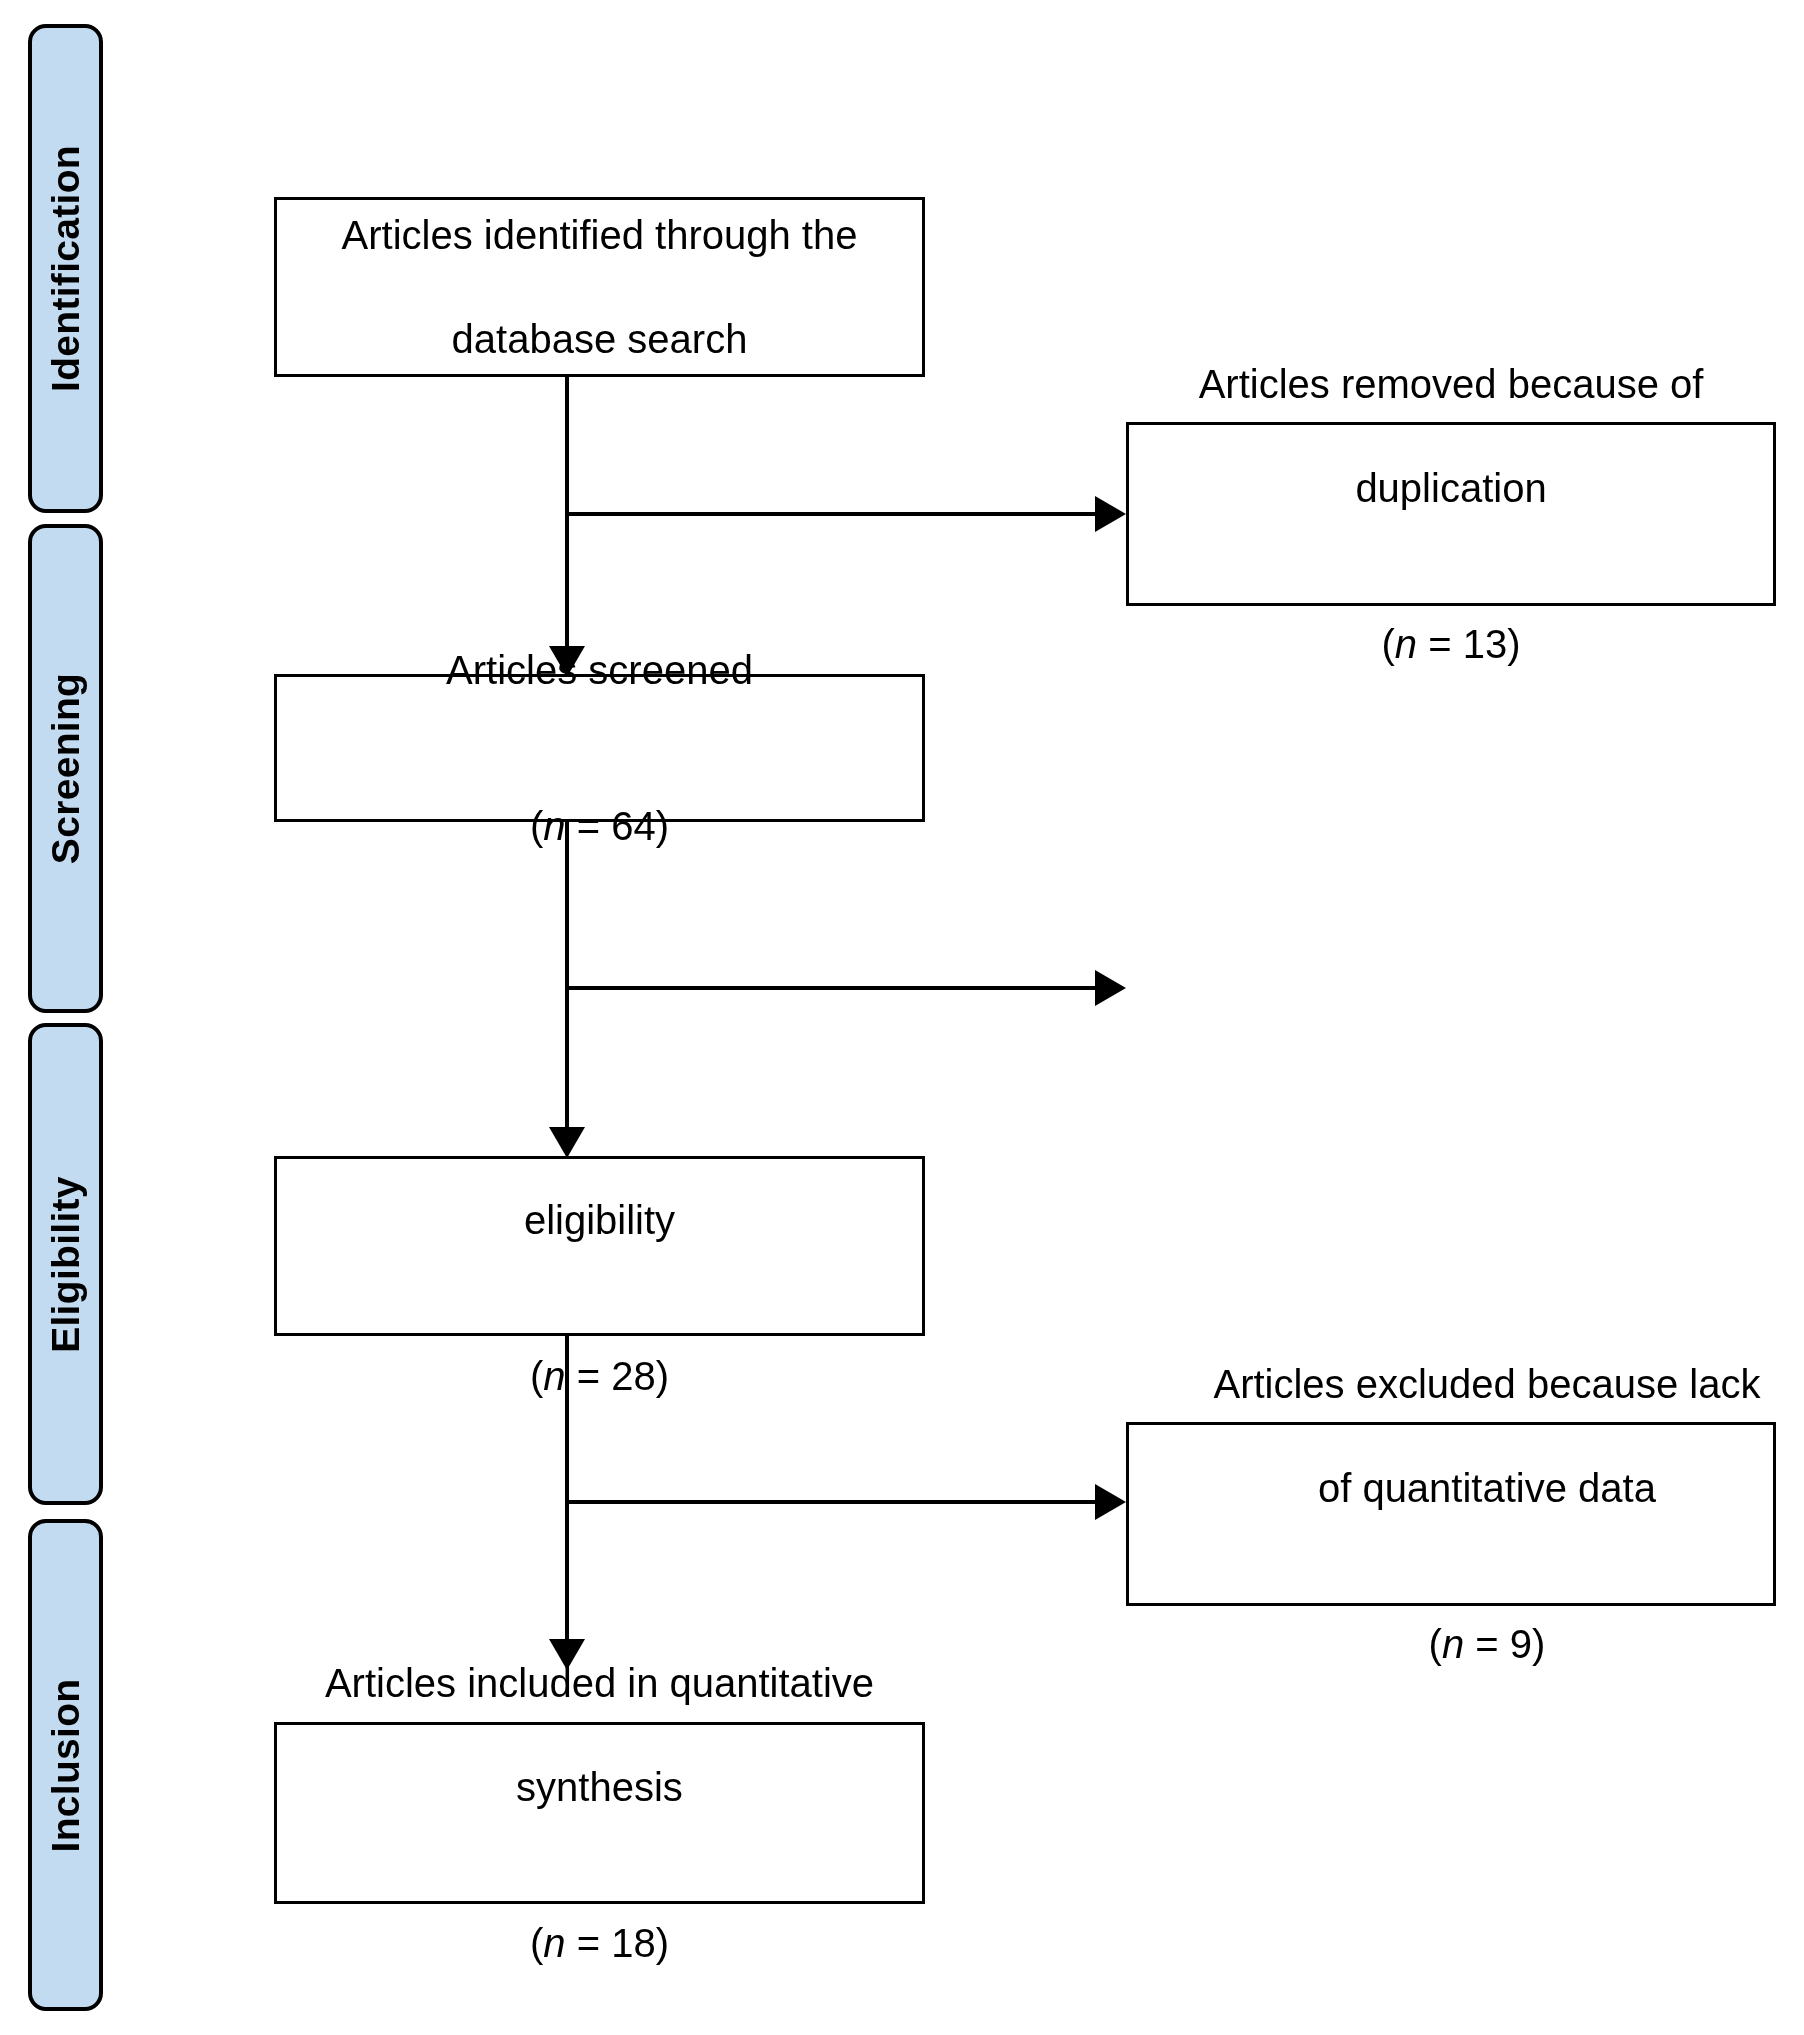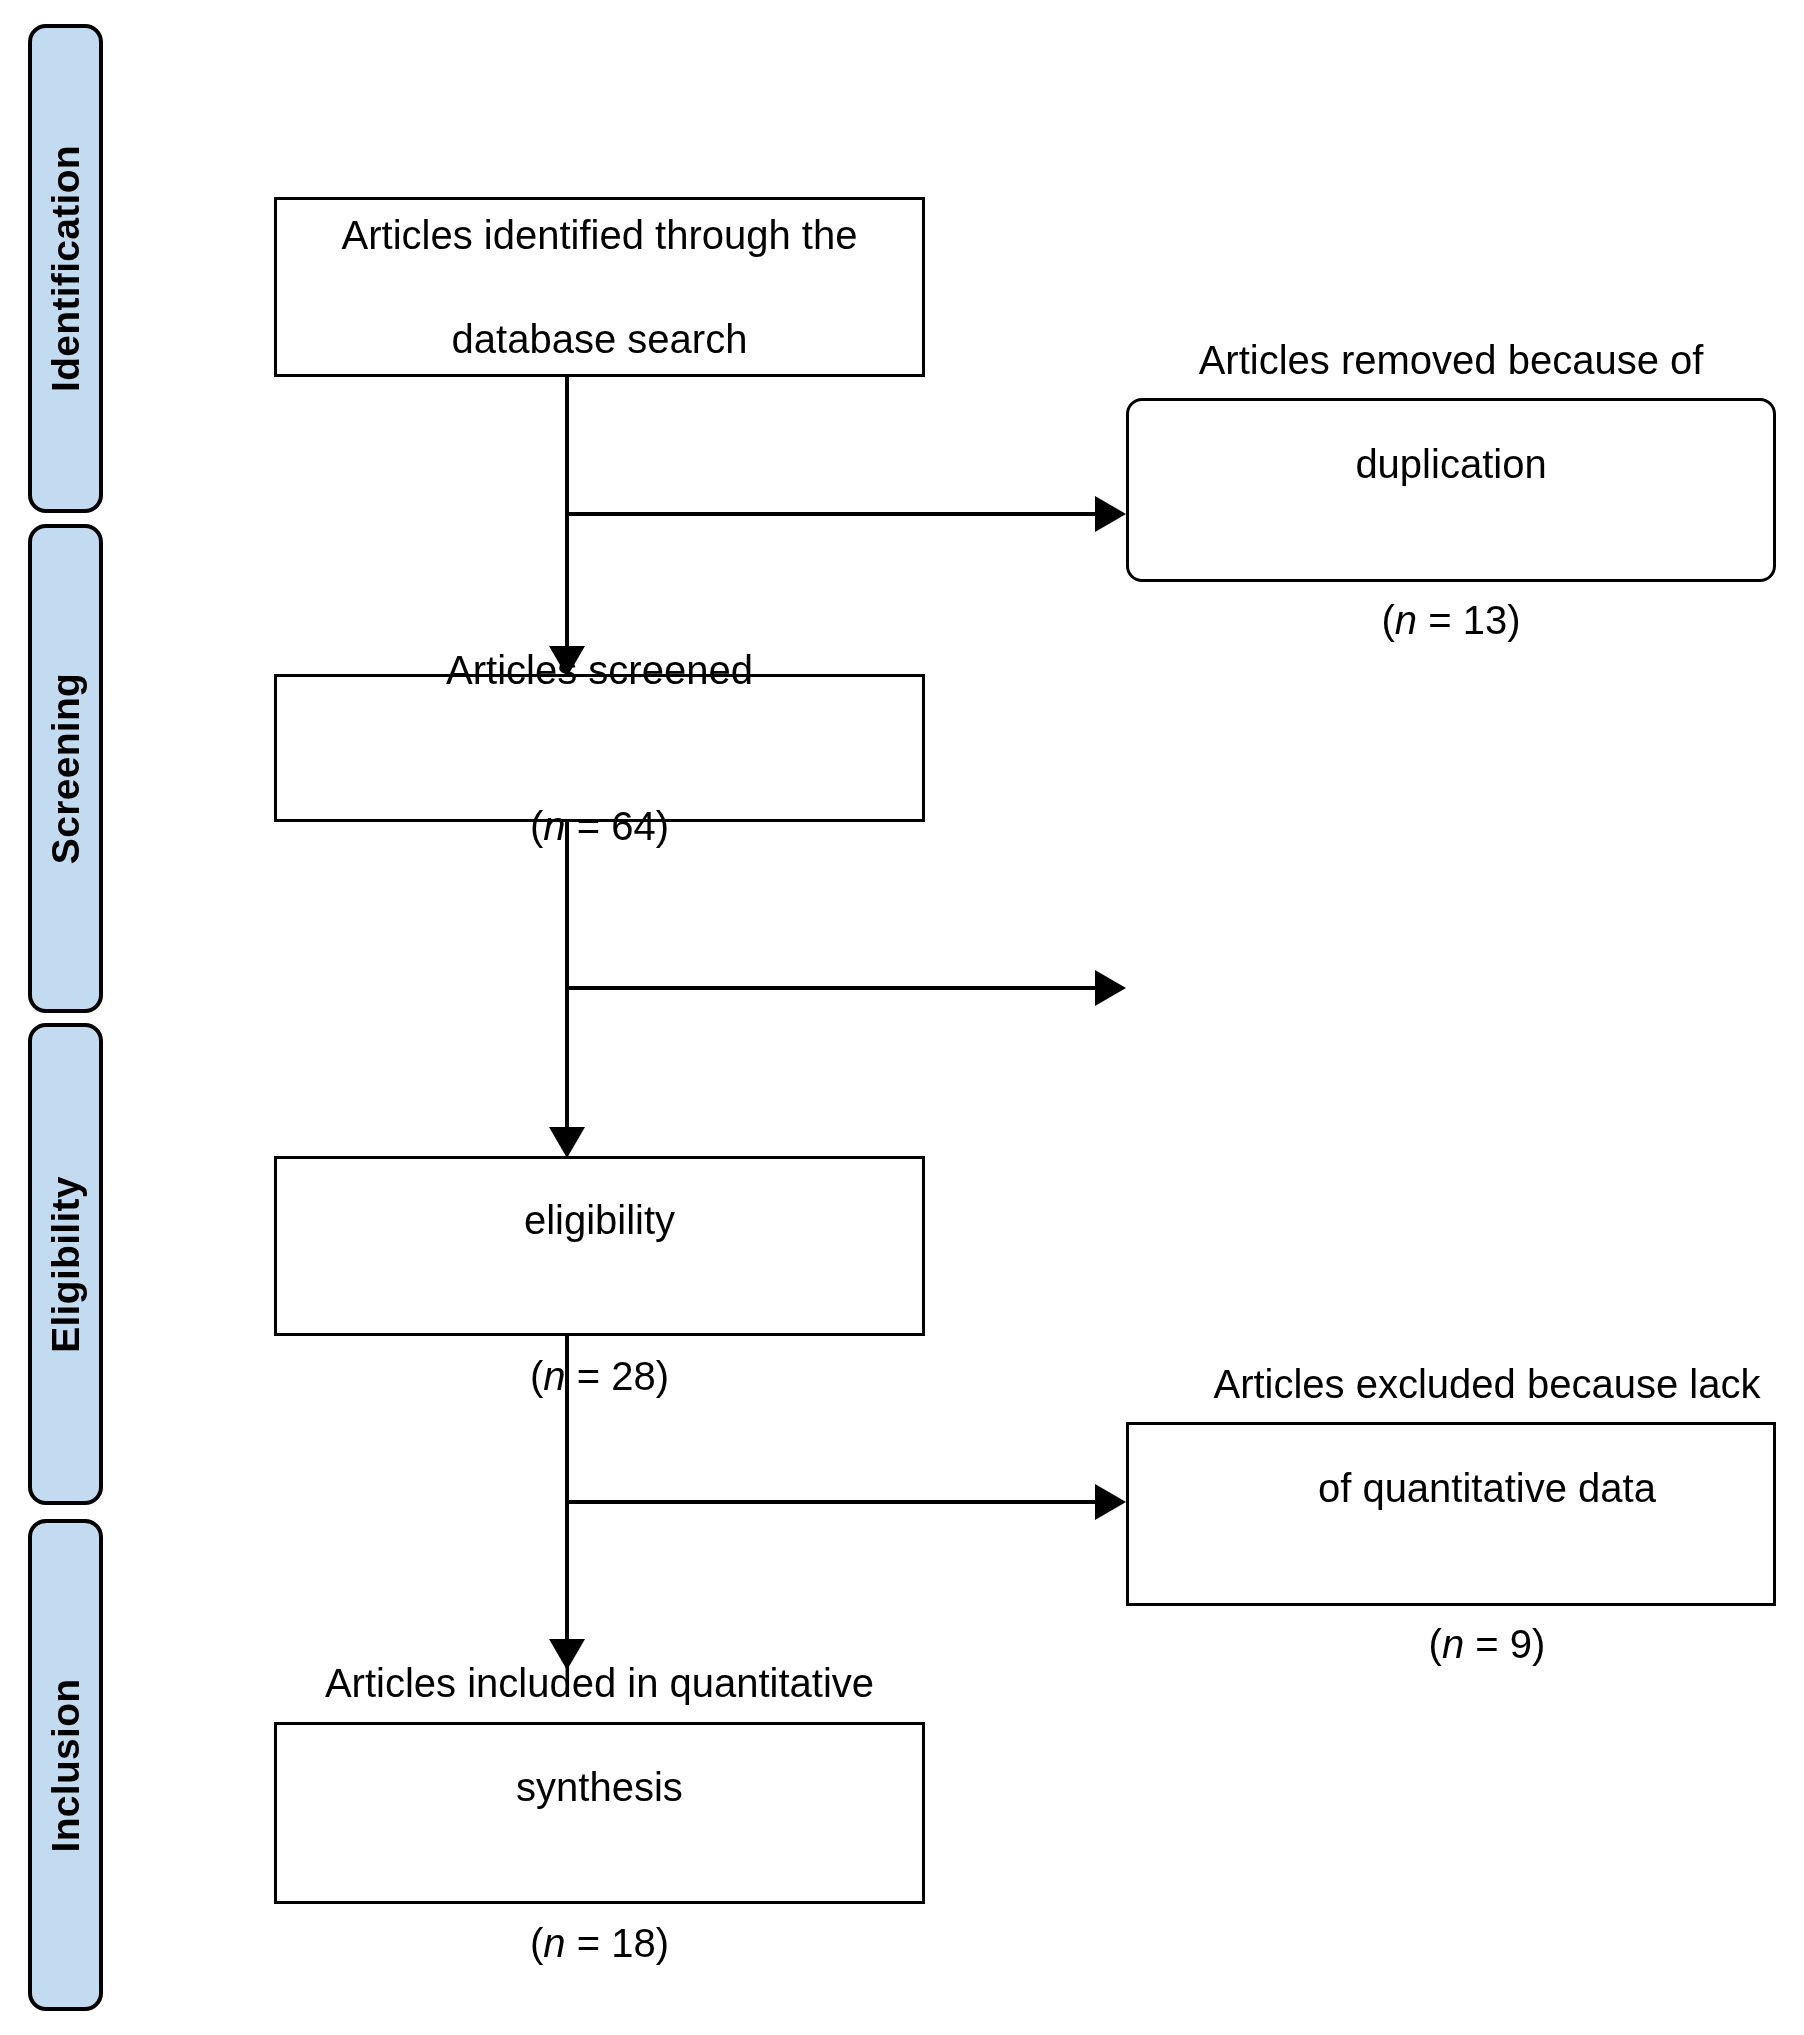--- a/index.html
+++ b/index.html
@@ -159,21 +159,21 @@
   <div class="flow-box" style="left:274px; top:1722px; width:651px; height:182px;">
     <div class="box-text">
       <span>Articles included in quantitative</span><br>
       <span>synthesis</span><br>
       <span class="count">
         <span>(</span><i>n</i><span> = </span><span>18</span><span>)</span>
       </span>
     </div>
   </div>
 
-  <div class="flow-box" style="left:1126px; top:398px; width:650px; height:184px;border-radius:16px;">
+  <div class="flow-box" style="left:1126px; top:422px; width:650px; height:184px;">
     <div class="box-text">
       <span>Articles removed because of</span><br>
       <span>duplication</span><br>
       <span class="count">
         <span>(</span><i>n</i><span> = </span><span>13</span><span>)</span>
       </span>
     </div>
   </div>
 
 

